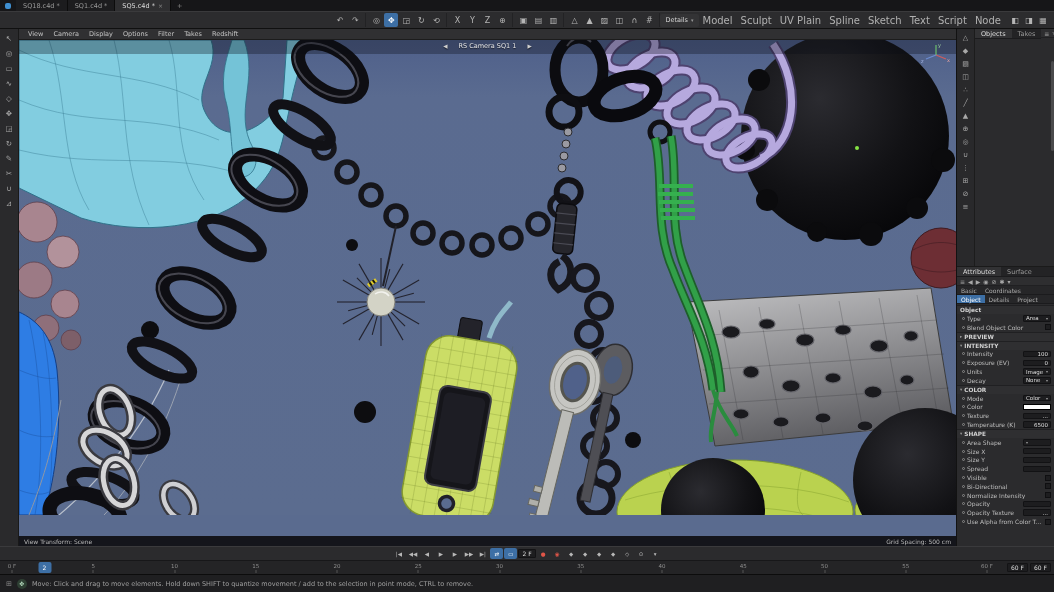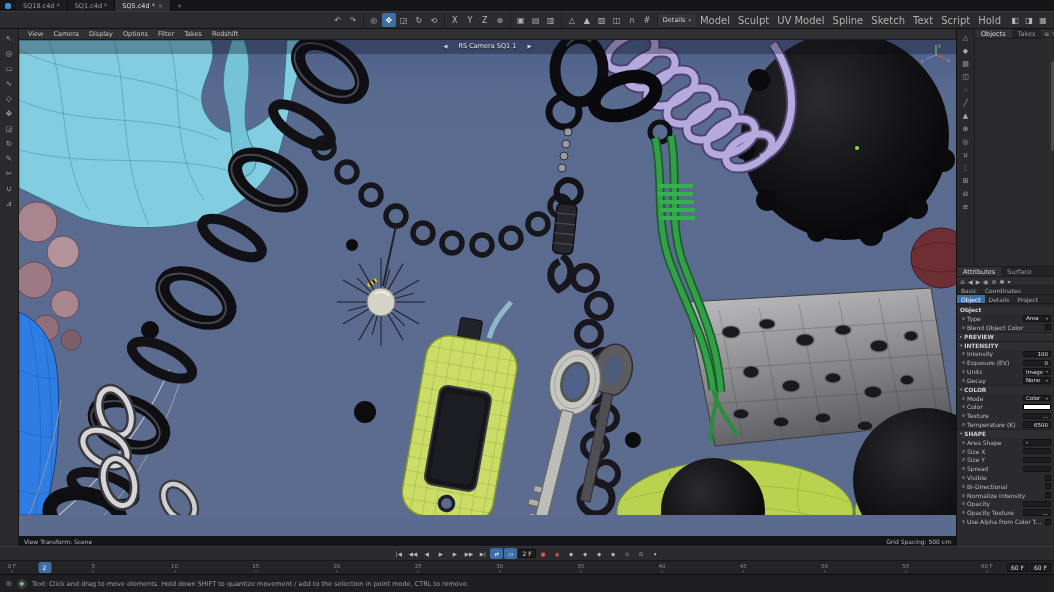--- a/index.html
+++ b/index.html
@@ -156,26 +156,26 @@
       </div>
     </div>
   <div class="tb-spacer"></div>
   <div class="layout-select">
     <span>Details</span>
     <span class="caret">▾</span>
   </div>
   <div class="layout-tabs">
       <div class="layout-item">Model</div>
       <div class="layout-item">Sculpt</div>
-      <div class="layout-item">UV Model</div>
+      <div class="layout-item">UV Plain</div>
       <div class="layout-item">Spline</div>
       <div class="layout-item">Sketch</div>
       <div class="layout-item">Text</div>
       <div class="layout-item">Script</div>
-      <div class="layout-item">Hold</div>
+      <div class="layout-item">Node</div>
     </div>
   <div class="win-icons">
       <div class="tb-icon">◧</div>
       <div class="tb-icon">◨</div>
       <div class="tb-icon">▦</div>
     </div>
 </div>
 
 <div class="main">
   <div class="left-strip">
@@ -922,14 +922,14 @@
     </div>
   <div class="ruler-fields">
     <span class="tr-field">60 F</span>
     <span class="tr-field">60 F</span>
   </div>
 </div>
 
 <div class="statusbar">
   <span class="status-grid">⊞</span>
   <span class="status-icon">✥</span>
-  <span>Text: Click and drag to move elements. Hold down SHIFT to quantize movement / add to the selection in point mode, CTRL to remove.</span>
+  <span>Move: Click and drag to move elements. Hold down SHIFT to quantize movement / add to the selection in point mode, CTRL to remove.</span>
 </div>
 
 </body></html>

